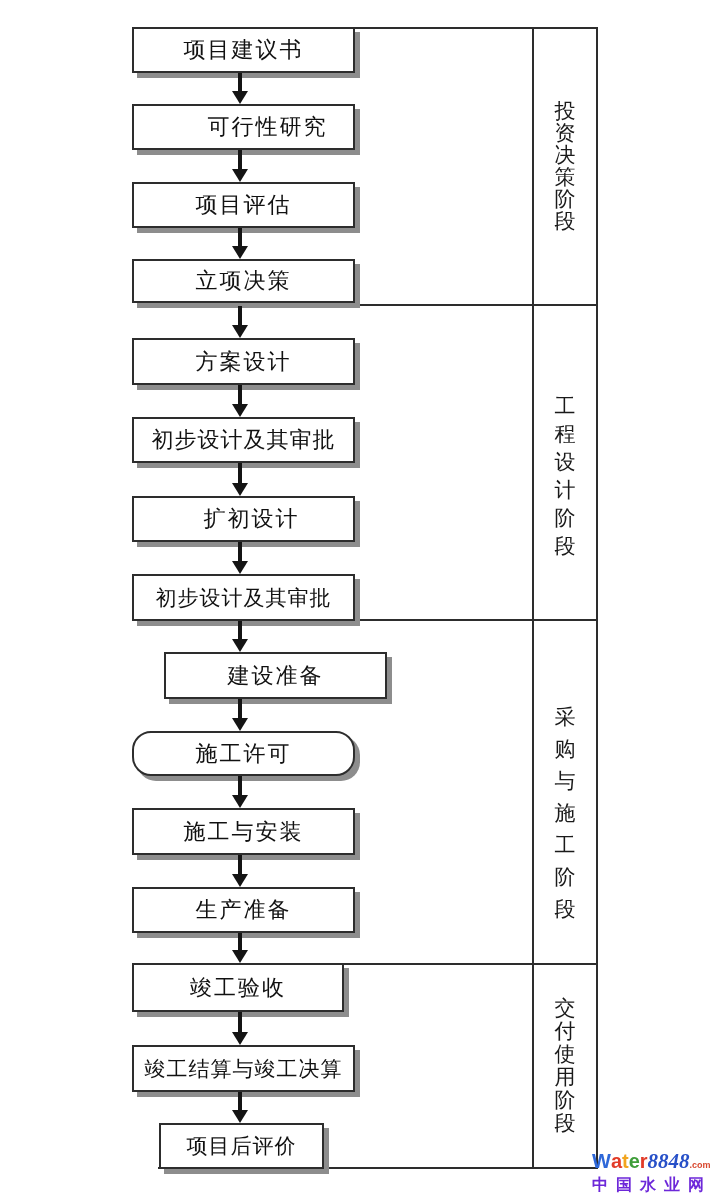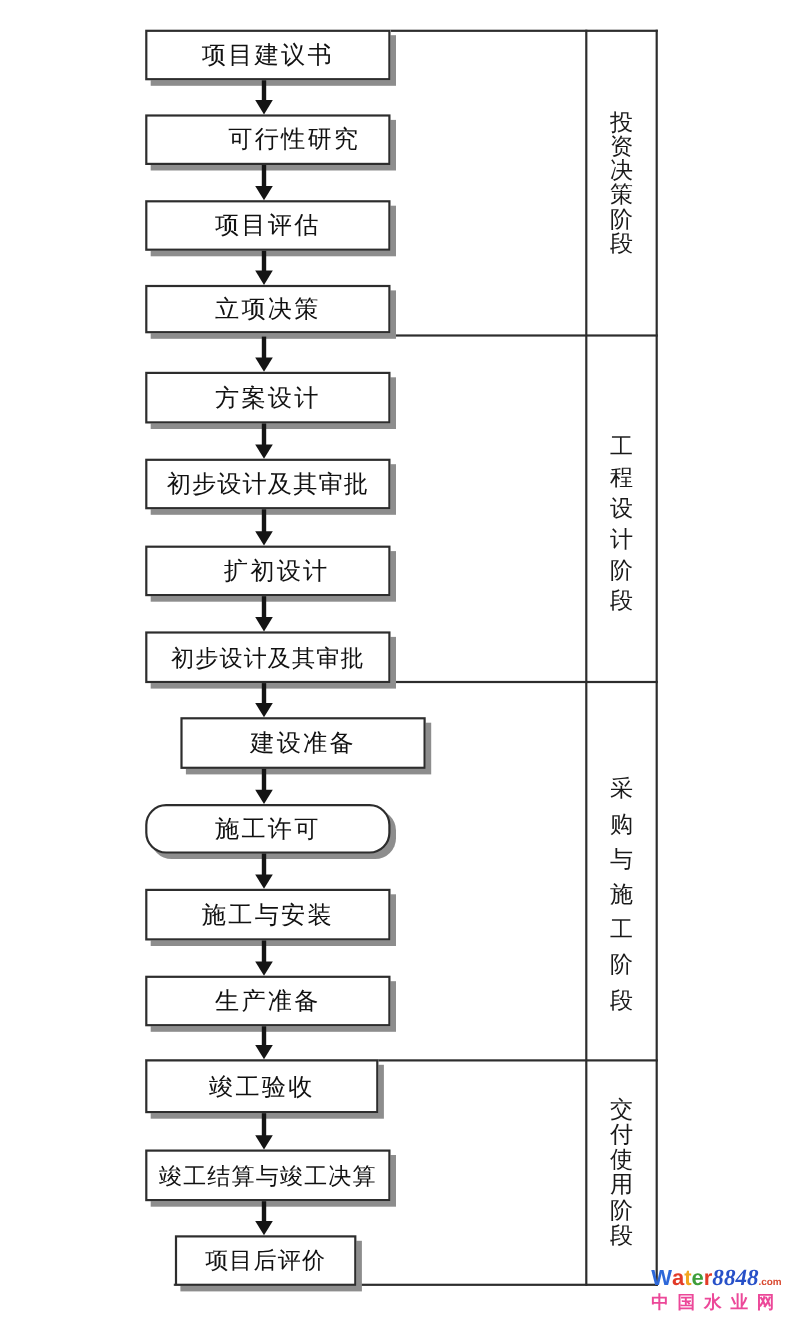--- a/index.html
+++ b/index.html
@@ -154,16 +154,16 @@
 使
 用
 阶
 段</span>
   </div>
 
   <div class="wm">
     <div class="wm-row1">
       <span class="wm-letter" style="color: rgb(46, 104, 217);">W</span><span class="wm-letter" style="color: rgb(226, 59, 40);">a</span><span class="wm-letter" style="color: rgb(242, 165, 31);">t</span><span class="wm-letter" style="color: rgb(63, 158, 58);">e</span><span class="wm-letter" style="color: rgb(226, 59, 40);">r</span><span class="wm-8848" style="color: rgb(39, 80, 200);">8848</span><span class="wm-com" style="color: rgb(216, 71, 46);">.com</span>
     </div>
-    <div class="wm-row2" style="color: #ec4899;">中国水业网</div>
+    <div class="wm-row2" style="color: #6d28d9;">中国水业网</div>
   </div>
 
 </div>
 
 </body></html>

